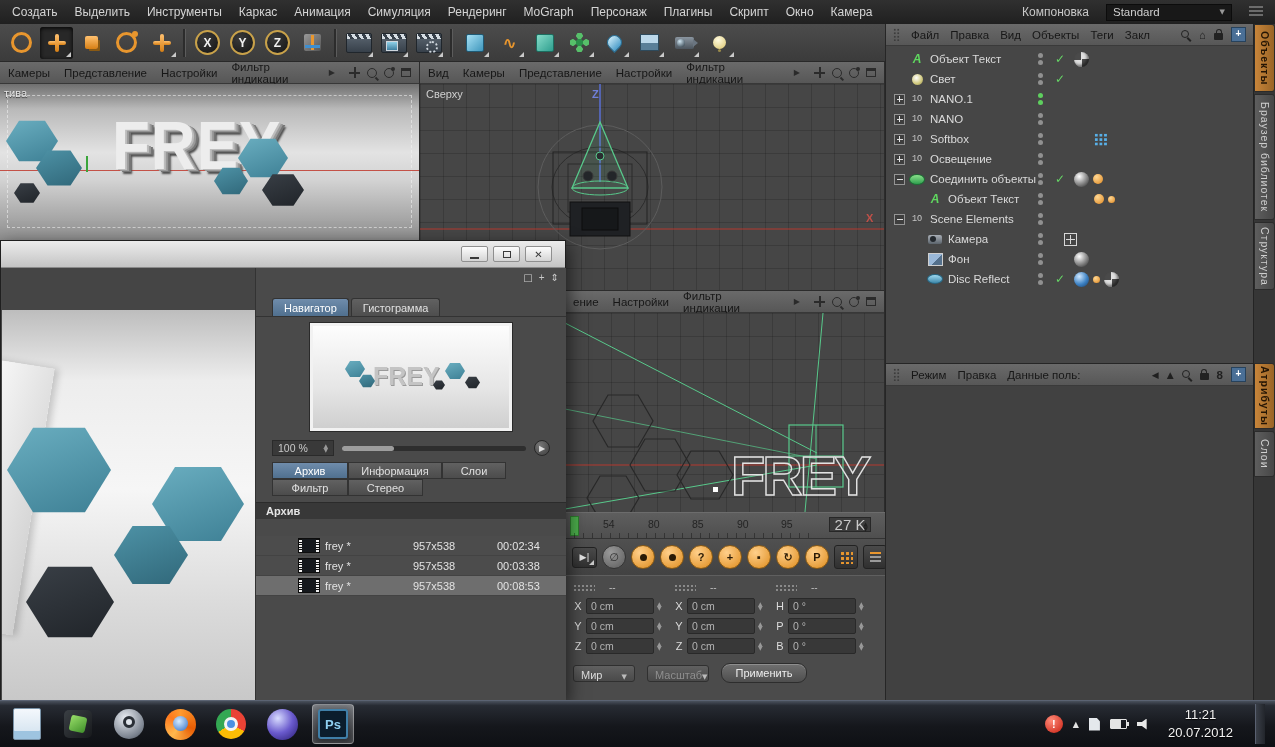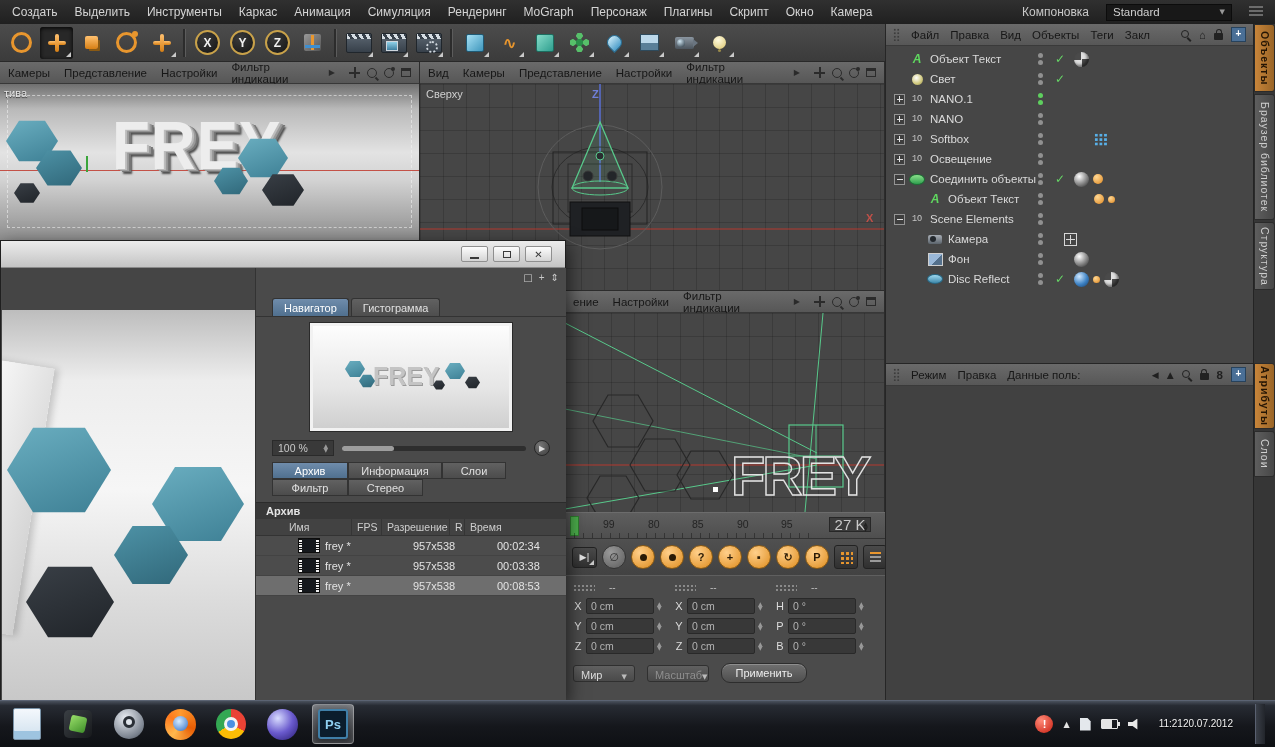--- a/index.html
+++ b/index.html
@@ -209,21 +209,21 @@
 .ap-cr::after{content:"";position:absolute;left:8px;top:8px;width:14px;height:14px;border-radius:50%;background:#4a90e2;border:3px solid #f4f4f4;box-sizing:border-box}
 .ap-orb{width:31px;height:31px;border-radius:50%;background:radial-gradient(circle at 35% 30%,#d8dcff,#6a5acd 50%,#251a6e)}
 .ap-ps{width:30px;height:30px;background:#0b1d2c;border:2px solid #3f7fa8;border-radius:3px;color:#8fd0f0;font-size:13px;font-weight:bold;display:flex;align-items:center;justify-content:center;box-sizing:border-box}
 .tray{margin-left:auto;display:flex;align-items:center;gap:10px;padding-right:4px;color:#eee}
 .alert{width:18px;height:18px;border-radius:50%;background:radial-gradient(circle at 35% 30%,#ff8a78,#c81e10);color:#fff;font-size:11px;font-weight:bold;display:flex;align-items:center;justify-content:center}
 .ti-up{font-size:8px;color:#e4e4e4}
 .ti-page{width:11px;height:13px;background:#e4e8ec;clip-path:polygon(0 0,68% 0,100% 28%,100% 100%,0 100%)}
 .ti-batt{width:15px;height:8px;border:1px solid #e4e4e4;border-radius:1px;position:relative;background:linear-gradient(90deg,#e4e4e4 0 70%,transparent 70%)}
 .ti-batt::after{content:"";position:absolute;right:-3px;top:2px;width:2px;height:4px;background:#e4e4e4}
 .ti-vol{width:13px;height:11px;background:#e8e8e8;clip-path:polygon(0 32%,38% 32%,75% 0,75% 100%,38% 68%,0 68%)}
-.clock{display:flex;flex-direction:row;align-items:center;font-size:10px;line-height:1.35;color:#f2f2f2;text-shadow:0 1px 1px #000;padding:0 8px}
+.clock{display:flex;flex-direction:column;align-items:center;font-size:13px;line-height:1.35;color:#f2f2f2;text-shadow:0 1px 1px #000;padding:0 8px}
 .showdesk{width:9px;height:40px;background:linear-gradient(90deg,#3a3f48,#22252b);border-left:1px solid #596070;margin-left:4px}
 </style>
 </head>
 <body>
 
 <div class="screen">
 
   <div class="menubar">
     <span class="mitem">Создать</span>
     <span class="mitem">Выделить</span>
@@ -407,21 +407,21 @@
         <polygon points="168,162 154,186 126,186 112,162 126,138 154,138" fill="none" stroke="#282828" stroke-width="1.2"></polygon>
         <polygon points="74,185 61,207 35,207 22,185 35,163 61,163" fill="none" stroke="#282828" stroke-width="1.2"></polygon>
         <text x="166" y="182" font-family="Liberation Sans, sans-serif" font-size="56" font-weight="bold" fill="none" stroke="#e2e2e2" stroke-width="1.4" letter-spacing="-3">FREY</text>
         <rect x="148" y="174" width="5" height="5" fill="#ffffff"></rect>
       </svg>
     </div>
   </div>
 
   <div class="timeline">
     <span class="tmark"></span>
-    <span class="tick" style="left:38px">99</span>
+    <span class="tick" style="left:38px">54</span>
     <span class="tick" style="left:83px">80</span>
     <span class="tick" style="left:127px">85</span>
     <span class="tick" style="left:172px">90</span>
     <span class="tick" style="left:216px">95</span>
     <span class="tlzoom">27 K</span>
     <span class="tlspin g">▲<br>▼</span>
   </div>
 
   <div class="transport">
     <div class="tbtn tb-sq crn g">▶|</div>
@@ -770,27 +770,20 @@
         <span class="zplay g">▶</span>
       </div>
       <div class="pv-tabs2">
         <span class="pvtab2 active" style="width:76px">Архив</span>
         <span class="pvtab2" style="width:94px">Информация</span>
         <span class="pvtab2" style="width:64px">Слои</span>
         <span class="pvtab2" style="width:76px">Фильтр</span>
         <span class="pvtab2" style="width:75px">Стерео</span>
       </div>
       <div class="pv-section">Архив</div>
-      <div class="pv-thead">
-        <span style="width:96px;padding-left:33px">Имя</span>
-        <span style="width:30px">FPS</span>
-        <span style="width:68px">Разрешение</span>
-        <span style="width:15px">R</span>
-        <span style="width:80px;border-right:none">Время</span>
-      </div>
       <div class="pv-row" style="top:268px">
         <span style="width:42px"></span>
           <span class="film"></span>
         <span style="width:60px;padding-left:5px">frey *</span>
         <span style="width:28px"></span>
         <span style="width:66px">957x538</span>
         <span style="width:18px"><i class="gdot"></i></span>
         <span>00:02:34</span>
       </div>
       <div class="pv-row" style="top:288px">

